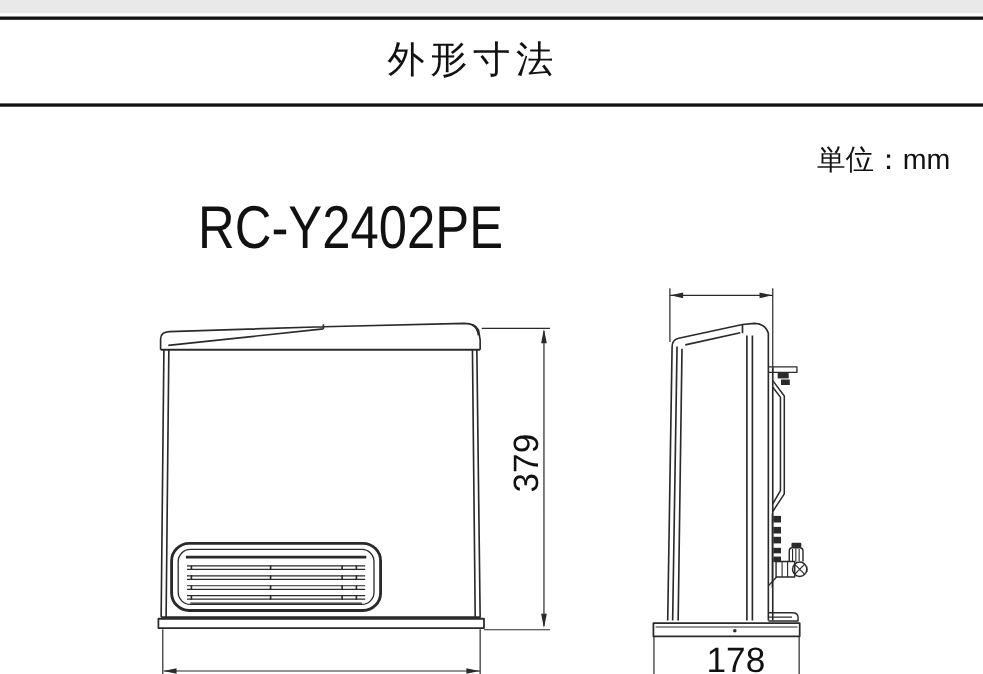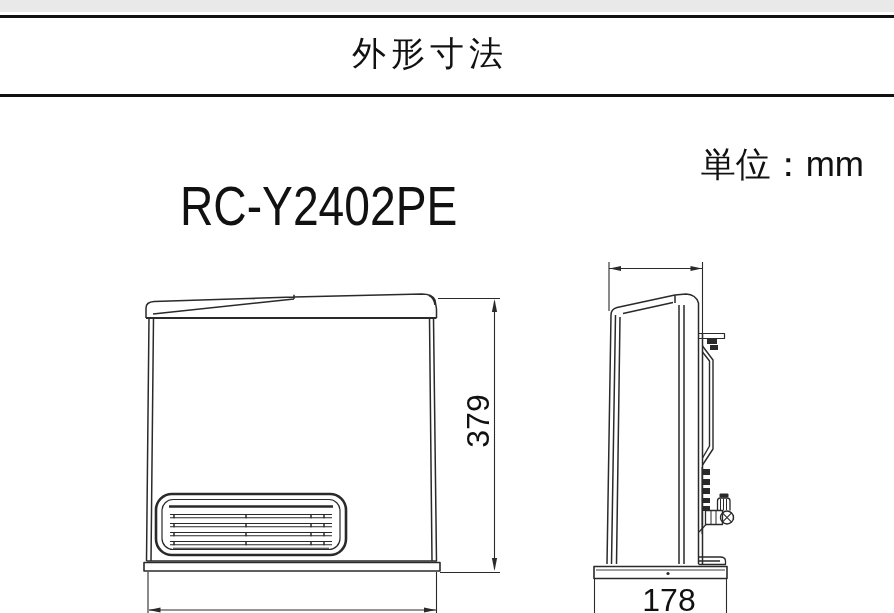--- a/index.html
+++ b/index.html
@@ -20,22 +20,22 @@
   }
   .rule{position:absolute;left:0;width:894px;background:var(--rule);}
   .rule.top{top:3px;height:3px;}
   .rule.bottom{top:82px;height:3px;}
   .page-title{
     position:absolute;top:19px;left:-17px;width:100%;
     text-align:center;font-size:34px;letter-spacing:5px;
     color:var(--text);white-space:nowrap;
   }
   .unit-label{
-    position:absolute;top:129px;right:30px;
-    font-size:35px;color:var(--text);white-space:nowrap;text-align:right;
+    position:absolute;top:116px;right:30px;
+    font-size:26px;color:var(--text);white-space:nowrap;text-align:right;
   }
   .model-label{
     position:absolute;top:162px;left:180px;
     font-size:55px;font-weight:400;letter-spacing:0px;
     transform:scale(0.84,1);transform-origin:left top;
     color:var(--text);white-space:nowrap;
   }
   .dim{
     position:absolute;text-align:center;line-height:1;
     color:var(--text);white-space:nowrap;

